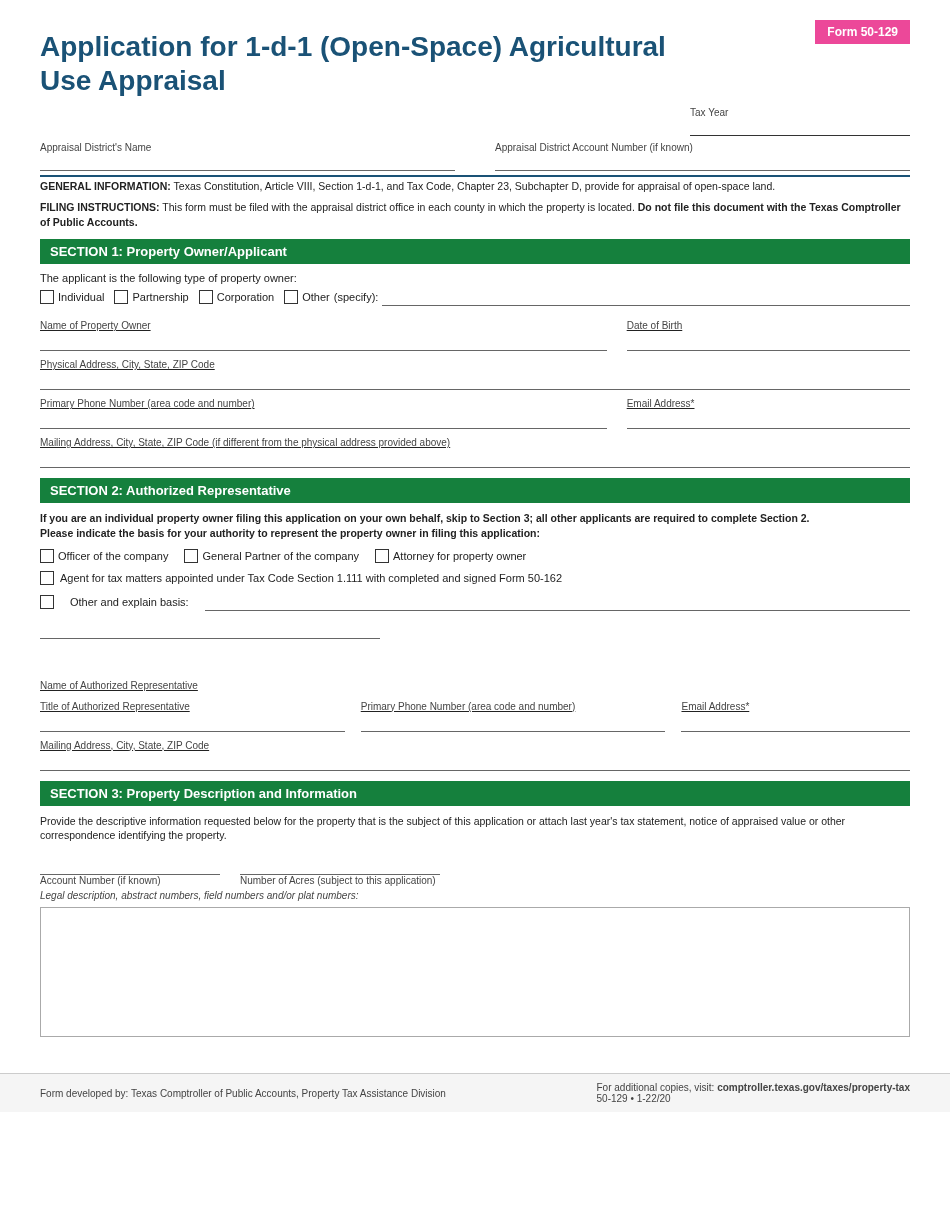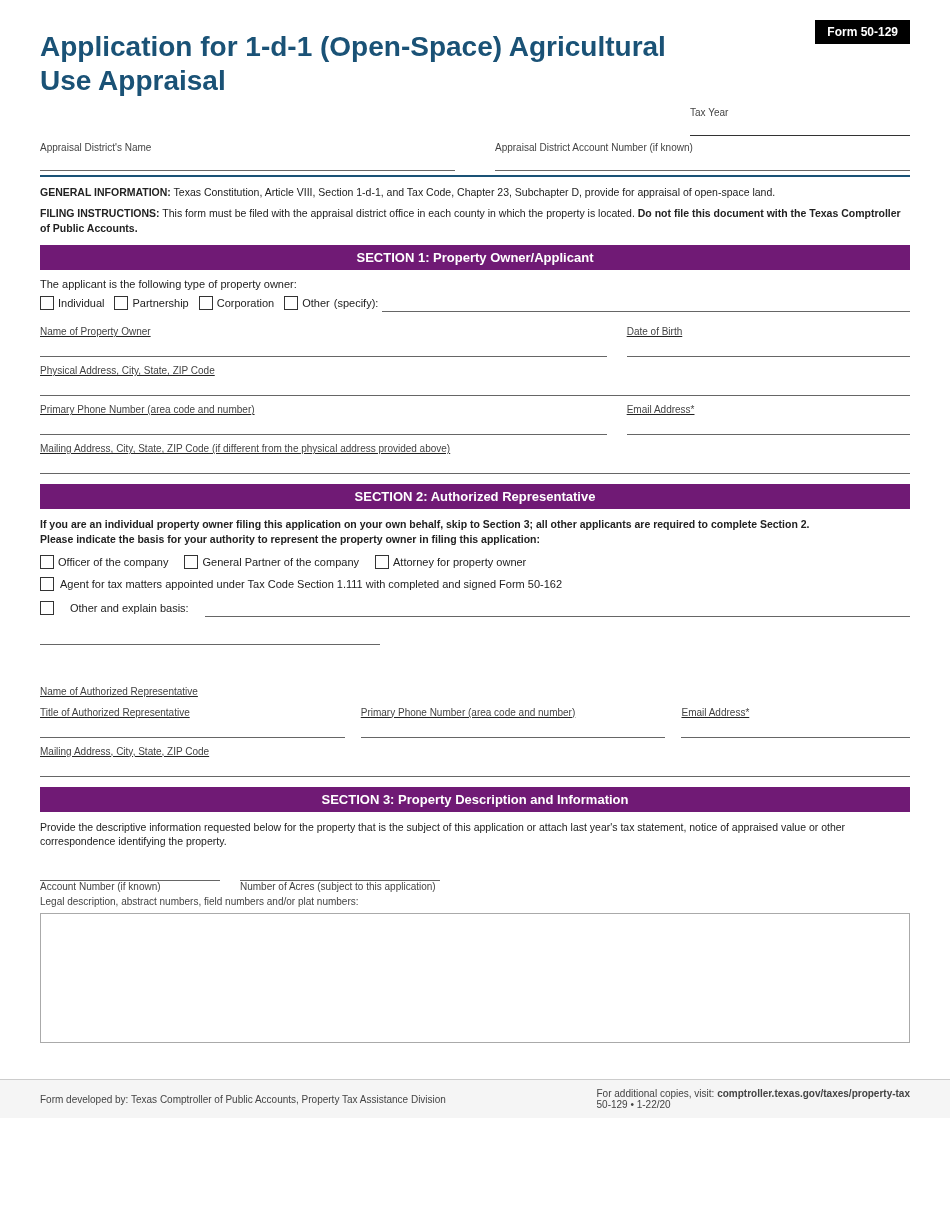--- a/index.html
+++ b/index.html
@@ -12,21 +12,21 @@
       min-height: 1230px;
     }
     .page {
       padding: 30px 40px 20px 40px;
       position: relative;
     }
     .form-badge {
       position: absolute;
       top: 20px;
       right: 40px;
-      background: #000000;
+      background: #ec4899;
       color: #fff;
       padding: 5px 12px;
       font-size: 12px;
       font-weight: bold;
     }
     .main-title {
       font-size: 28px;
       font-weight: bold;
       color: #1a5276;
       line-height: 1.2;
@@ -49,21 +49,21 @@
     }
     .tax-year-line {
       border-bottom: 1px solid #333;
       height: 18px;
     }
     .district-row {
       display: flex;
       justify-content: space-between;
       border-bottom: 2px solid #1a5276;
       padding-bottom: 4px;
-      margin-bottom: 8px;
+      margin-bottom: 2px;
     }
     .district-field {
       display: flex;
       flex-direction: column;
       flex: 1;
     }
     .district-field + .district-field {
       margin-left: 40px;
     }
     .field-label {
@@ -72,27 +72,26 @@
     }
     .notice-box {
       margin-bottom: 6px;
       font-size: 10.5px;
       line-height: 1.4;
     }
     .notice-box b {
       font-weight: bold;
     }
     .section-header {
-      background: #701a75;
+      background: #15803d;
       color: #fff;
       padding: 5px 10px;
       font-size: 13px;
       font-weight: bold;
       margin: 10px 0 8px 0;
-      text-align: center;
     }
     .form-field {
       display: flex;
       flex-direction: column;
       flex: 1;
       text-decoration: underline;
     }
     .form-field .field-label {
       font-size: 10px;
       color: #444;
@@ -399,21 +398,21 @@
     <div class="account-field">
       <div class="account-line"></div>
       <span class="field-label">Account Number (if known)</span>
     </div>
     <div class="acres-field">
       <div class="acres-line"></div>
       <span class="field-label">Number of Acres (subject to this application)</span>
     </div>
   </div>
 
-  <div class="field-label" style="margin-top:4px; margin-bottom:4px;">Legal description, abstract numbers, field numbers and/or plat numbers:</div>
+  <div class="field-label" style="margin-top:4px; margin-bottom:4px;font-style:italic;">Legal description, abstract numbers, field numbers and/or plat numbers:</div>
 
   <div class="legal-desc-box"></div>
 
 </div>
 
 <div class="footer">
   <div>Form developed by: Texas Comptroller of Public Accounts, Property Tax Assistance Division</div>
   <div class="footer-right">
     <div>
       <span>For additional copies, visit: </span>

